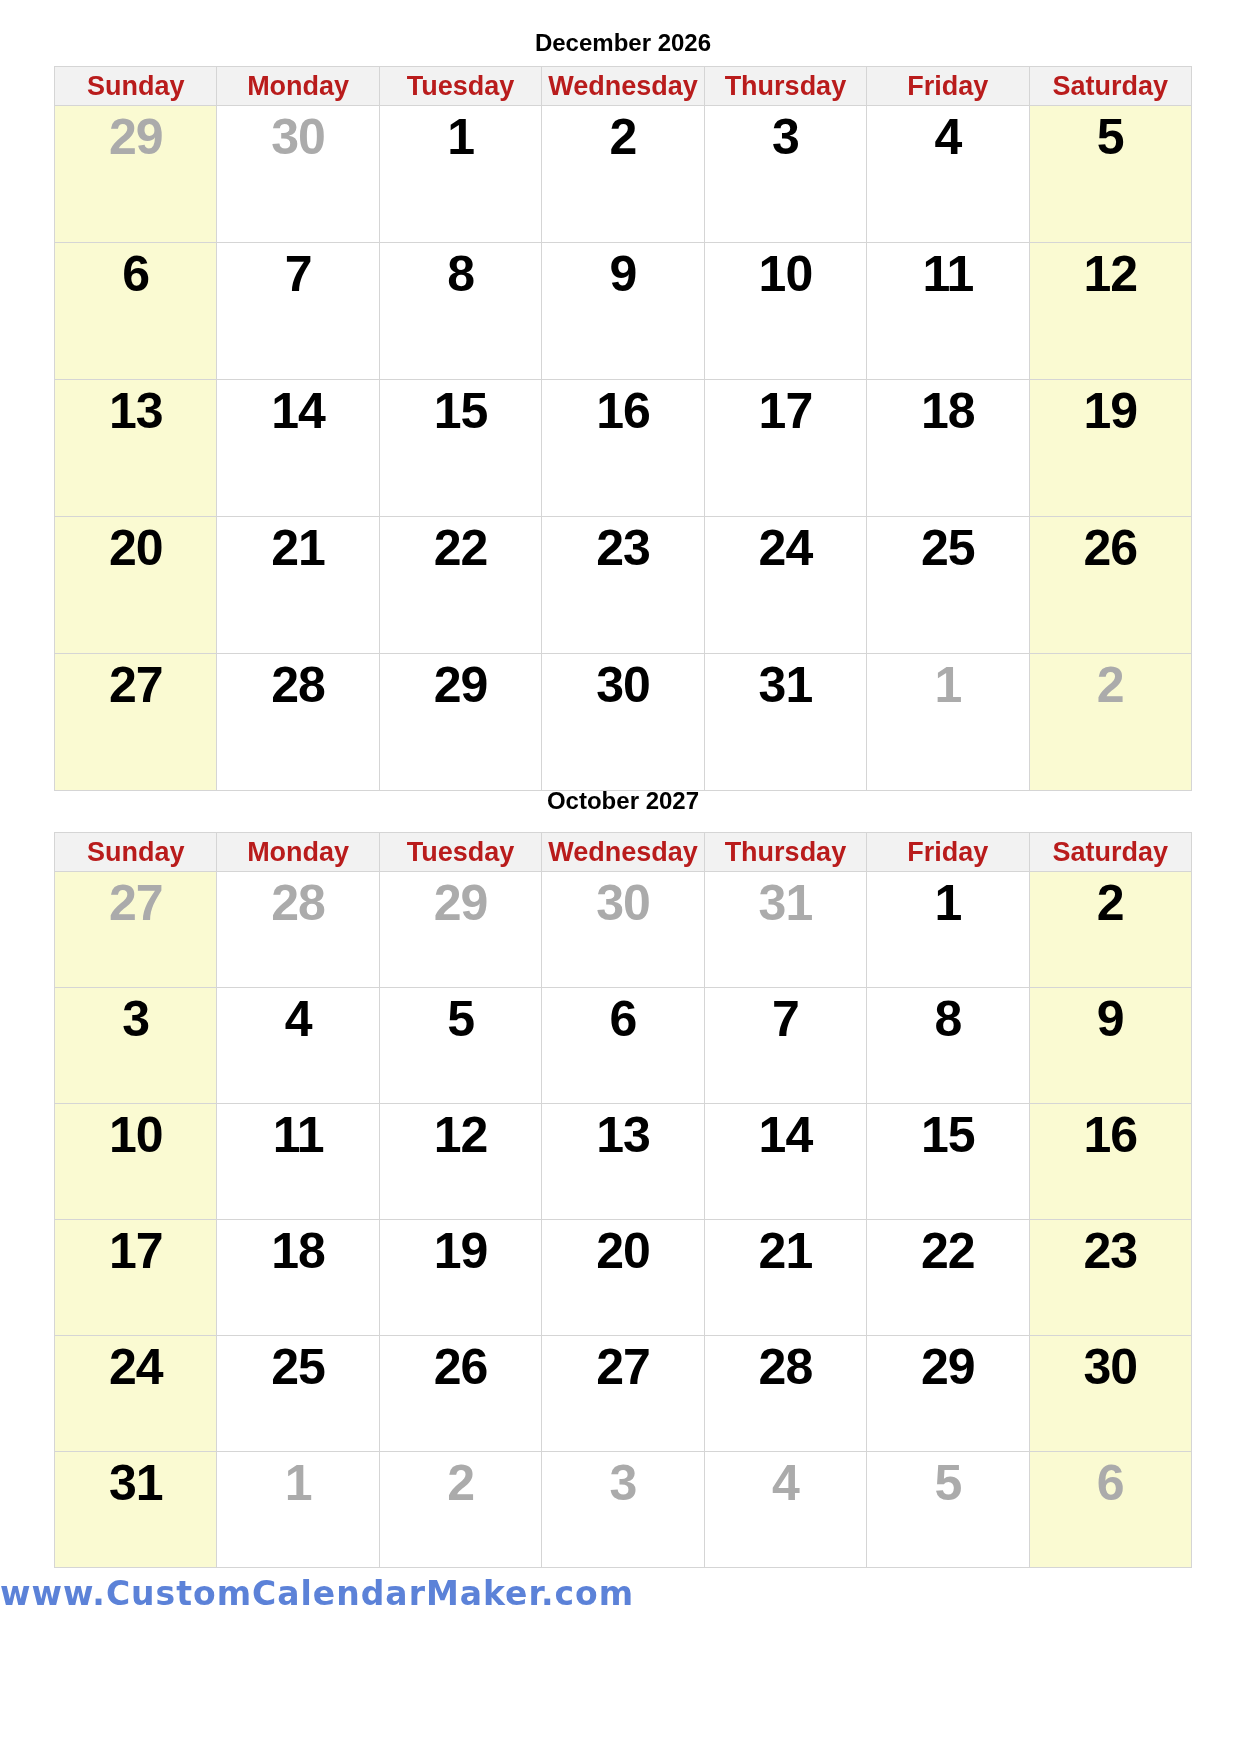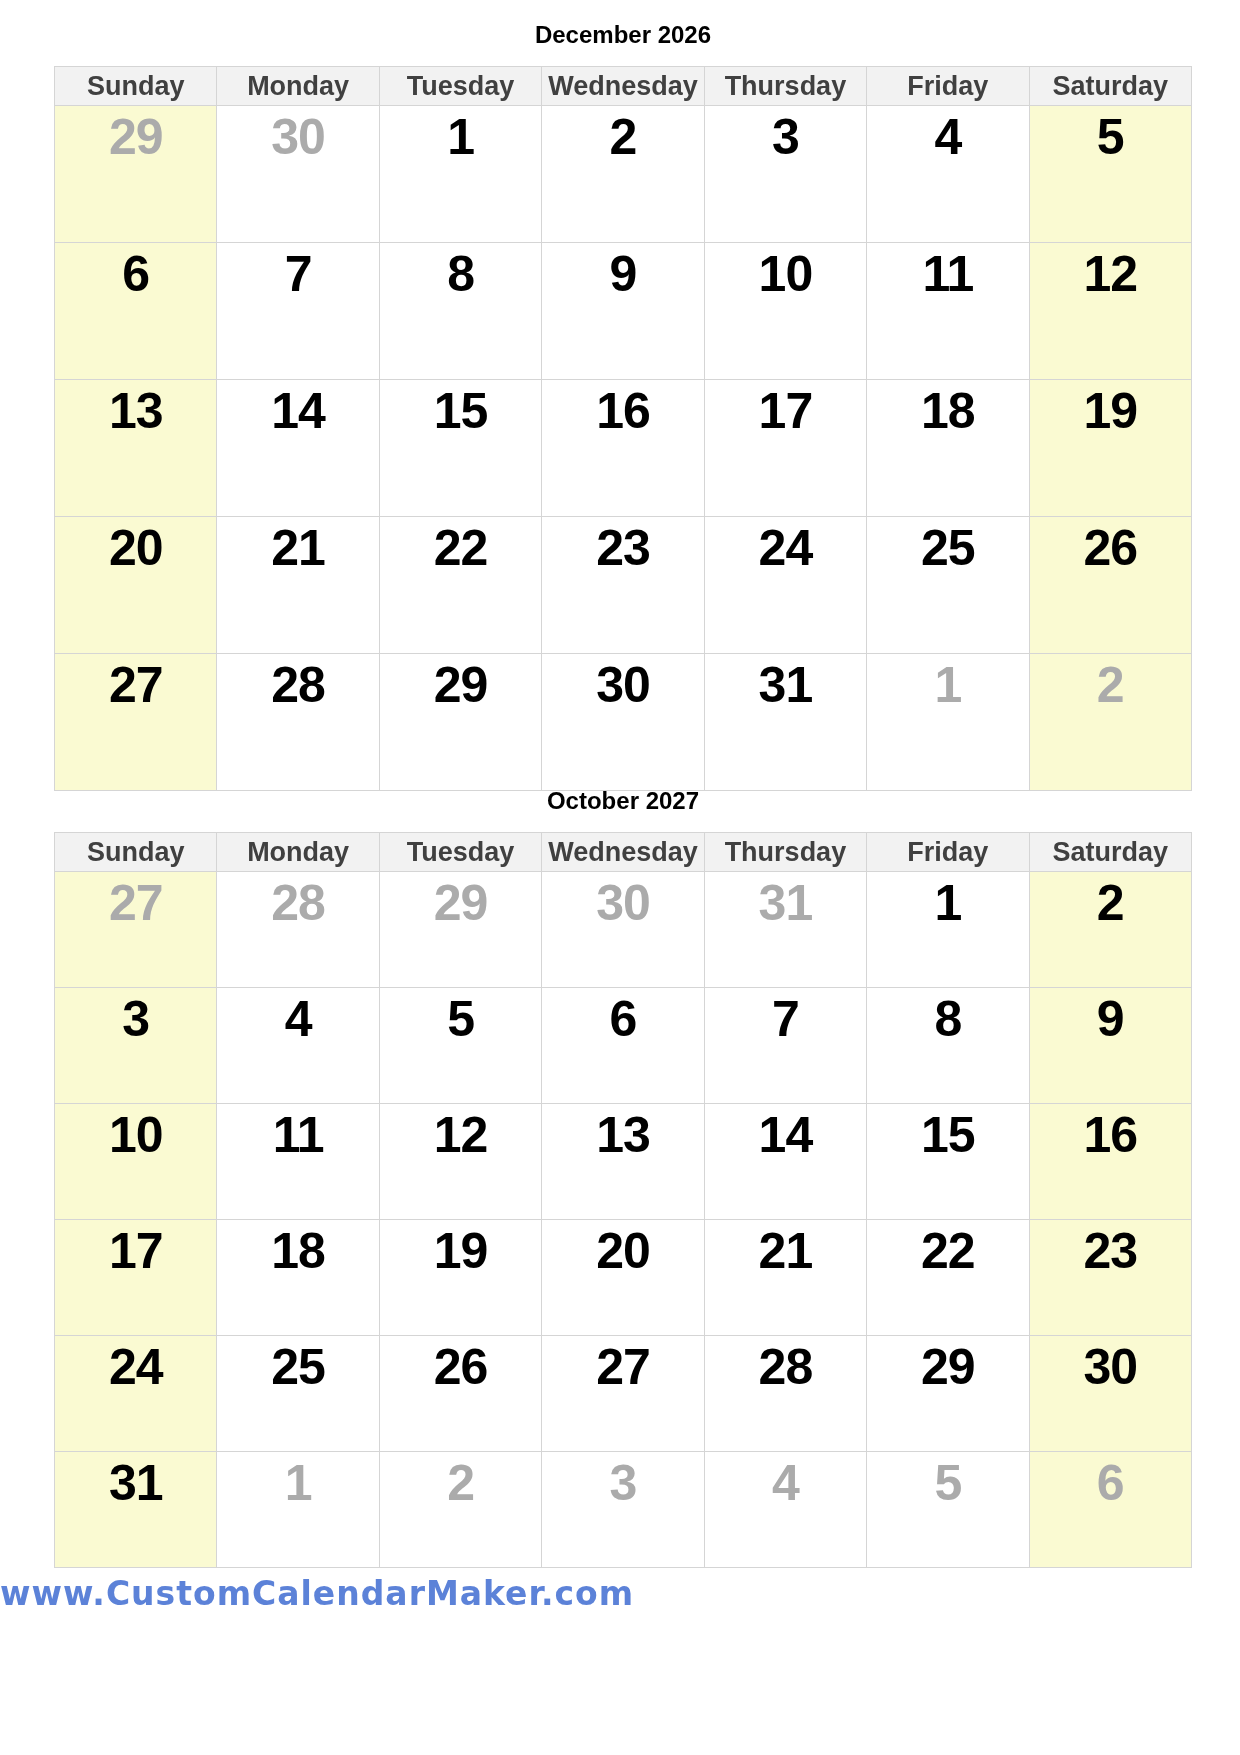--- a/index.html
+++ b/index.html
@@ -14,38 +14,38 @@
   .month-title {
     position: absolute;
     left: 54px;
     width: 1138px;
     text-align: center;
     font-size: 24px;
     font-weight: bold;
     color: #000000;
     line-height: 28px;
   }
-  #title-dec { top: 21px; }
+  #title-dec { top: 29px; }
   #title-jan { top: 787px; }
   table.cal {
     position: absolute;
     left: 54px;
     width: 1138px;
     border-collapse: collapse;
     table-layout: fixed;
   }
   #cal-dec { top: 66px; }
   #cal-jan { top: 832px; }
   table.cal th {
     height: 38px;
     background: #f2f2f2;
     border: 1px solid #d5d5d5;
     font-size: 27px;
     font-weight: bold;
-    color: #404040;
+    color: #b91c1c;
     text-align: center;
     vertical-align: middle;
     padding: 0;
   }
   table.cal td {
     border: 1px solid #d5d5d5;
     background: #ffffff;
     vertical-align: top;
     text-align: center;
     font-size: 50px;

